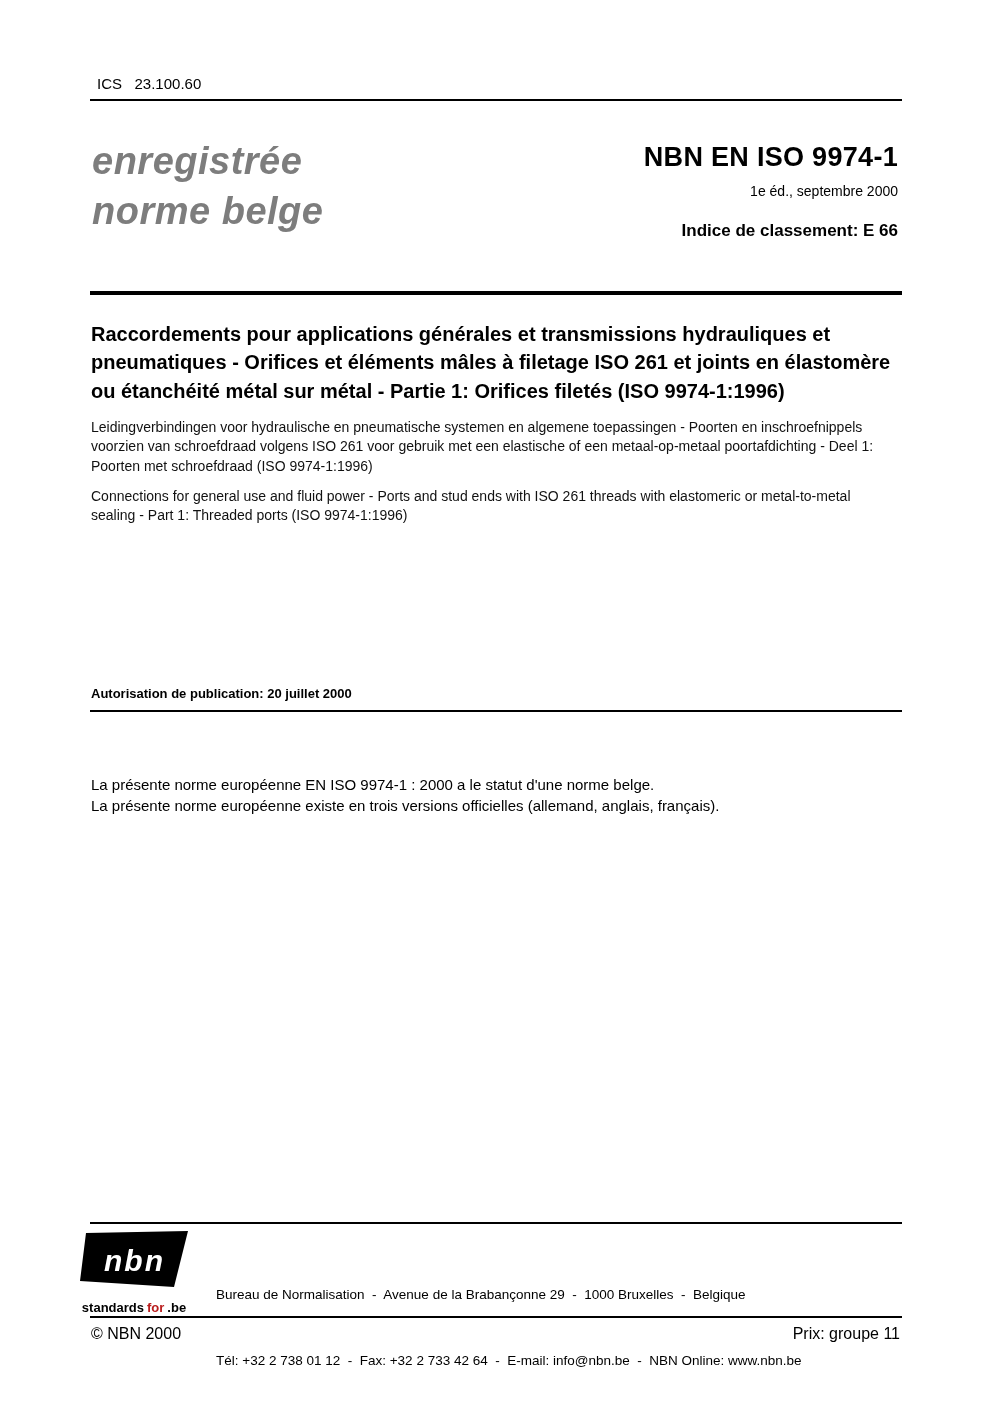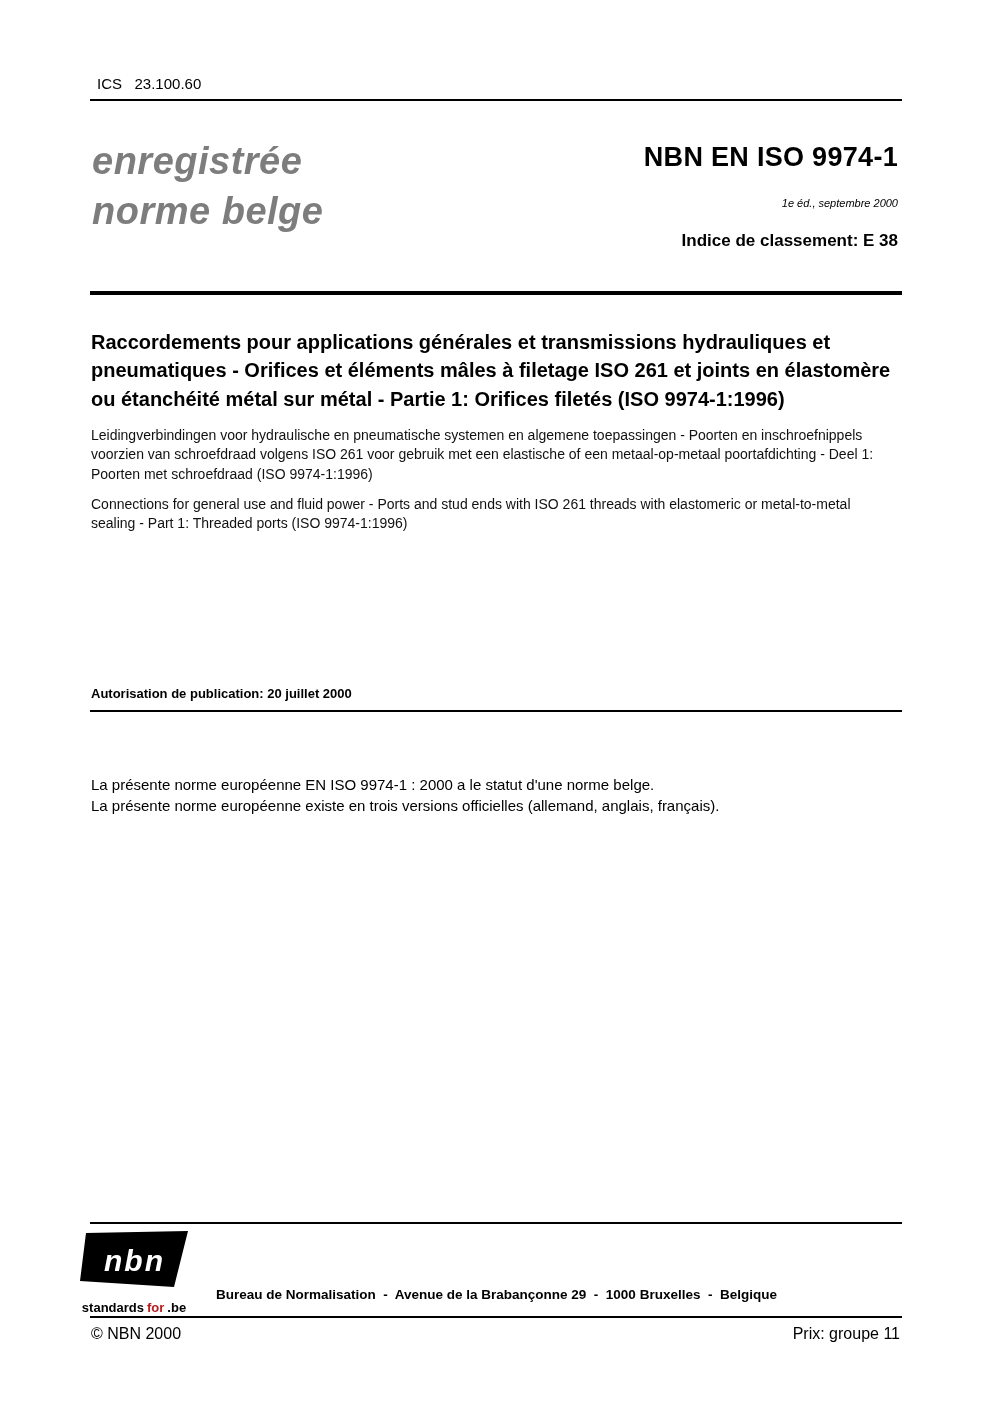--- a/index.html
+++ b/index.html
@@ -40,26 +40,26 @@
     color: #7d7d7d;
     line-height: 1.32;
     letter-spacing: 0.5px;
   }
   .ref-block {
     position: absolute;
     right: 94px; top: 142px;
     text-align: right;
   }
   .code { font-size: 27px; font-weight: bold; letter-spacing: 0.3px; }
-  .edition { font-size: 11px; margin-top: 24px; font-style: italic; }
+  .edition { font-size: 14px; margin-top: 10px; }
   .classement { font-size: 17px; font-weight: bold; margin-top: 22px; }
 
   .title-block {
     position: absolute;
-    left: 91px; top: 328px;
+    left: 91px; top: 320px;
     width: 806px;
   }
   .title-fr {
     font-size: 20px;
     font-weight: bold;
     line-height: 1.42;
     margin-bottom: 13px;
   }
   .title-nl, .title-en {
     font-size: 14px;
@@ -93,21 +93,21 @@
   .logo-sub .for { color: #b91c1c; padding: 0 3px; }
 
   .address {
     position: absolute;
     left: 216px; top: 1240px;
     width: 686px;
     font-size: 13.5px;
     line-height: 22px;
     white-space: pre-wrap;
   }
-  .addr-bold { font-weight: bold; }
+  .addr-bold { font-weight: normal; }
 
   .copyright {
     position: absolute;
     left: 91px; top: 1325px;
     font-size: 16px;
   }
   .price {
     position: absolute;
     right: 92px; top: 1325px;
     font-size: 16px;
@@ -122,21 +122,21 @@
   <div class="rule rule-1"></div>
 
   <div class="brand">
     <div>enregistrée</div>
     <div>norme belge</div>
   </div>
 
   <div class="ref-block">
     <div class="code">NBN EN ISO 9974-1</div>
     <div class="edition">1e éd., septembre 2000</div>
-    <div class="classement">Indice de classement: E 38</div>
+    <div class="classement">Indice de classement: E 66</div>
   </div>
 
   <div class="rule rule-2"></div>
 
   <div class="title-block">
     <h1 class="title-fr">Raccordements pour applications générales et transmissions hydrauliques et pneumatiques - Orifices et éléments mâles à filetage ISO 261 et joints en élastomère ou étanchéité métal sur métal - Partie 1: Orifices filetés (ISO 9974-1:1996)</h1>
     <p class="title-nl">Leidingverbindingen voor hydraulische en pneumatische systemen en algemene toepassingen - Poorten en inschroefnippels voorzien van schroefdraad volgens ISO 261 voor gebruik met een elastische of een metaal-op-metaal poortafdichting - Deel 1: Poorten met schroefdraad (ISO 9974-1:1996)</p>
     <p class="title-en">Connections for general use and fluid power - Ports and stud ends with ISO 261 threads with elastomeric or metal-to-metal sealing - Part 1: Threaded ports (ISO 9974-1:1996)</p>
   </div>
 
@@ -153,20 +153,21 @@
       <polygon points="6,2 108,0 94,56 0,50" fill="#000000"></polygon>
       <text x="24" y="40" fill="#ffffff" font-size="30" font-style="italic" font-weight="bold" font-family="Liberation Sans, sans-serif" letter-spacing="2">nbn</text>
     </svg>
     <div class="logo-sub">
       <span>standards</span><span class="for">for</span><span>.be</span>
     </div>
   </div>
 
   <div class="address">
     <div class="addr-bold">Bureau de Normalisation  -  Avenue de la Brabançonne 29  -  1000 Bruxelles  -  Belgique</div>
+    <div>Tél: +32 2 738 01 12  -  Fax: +32 2 733 42 64  -  E-mail: info@nbn.be  -  NBN Online: www.nbn.be</div>
     
   </div>
 
   <div class="rule rule-5"></div>
 
   <div class="copyright">© NBN 2000</div>
   <div class="price">Prix: groupe 11</div>
 
 </div>
 

